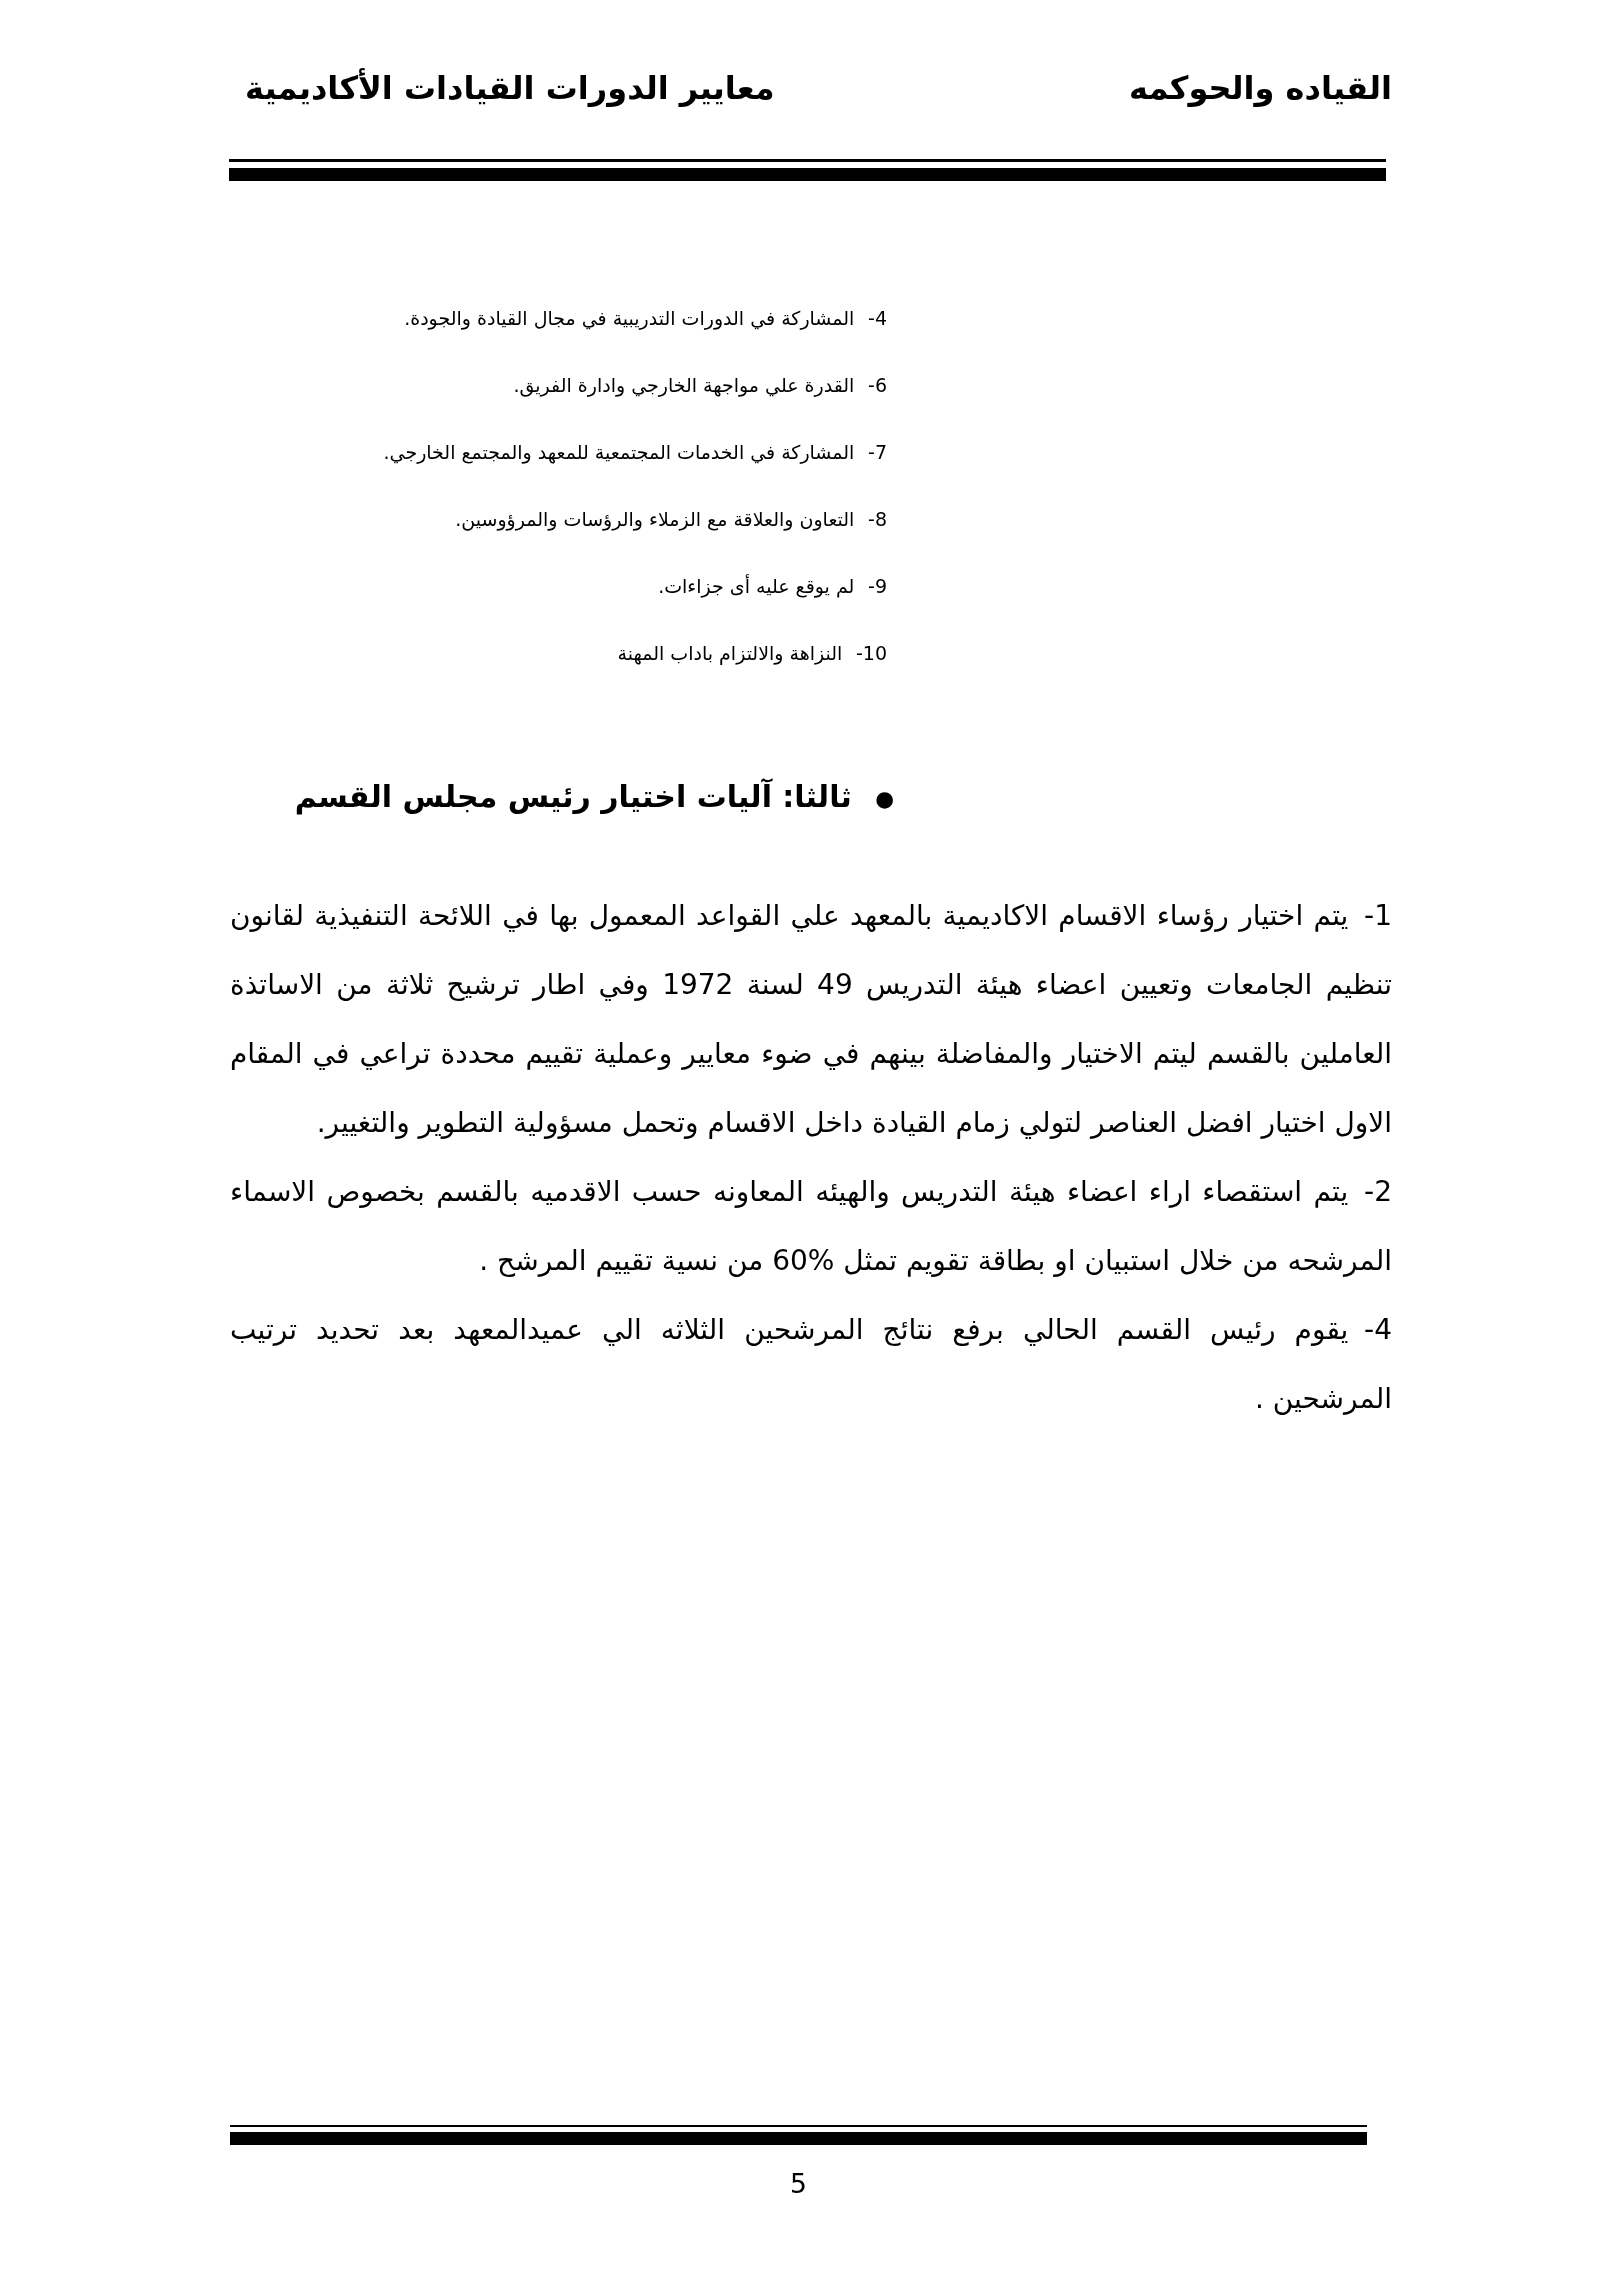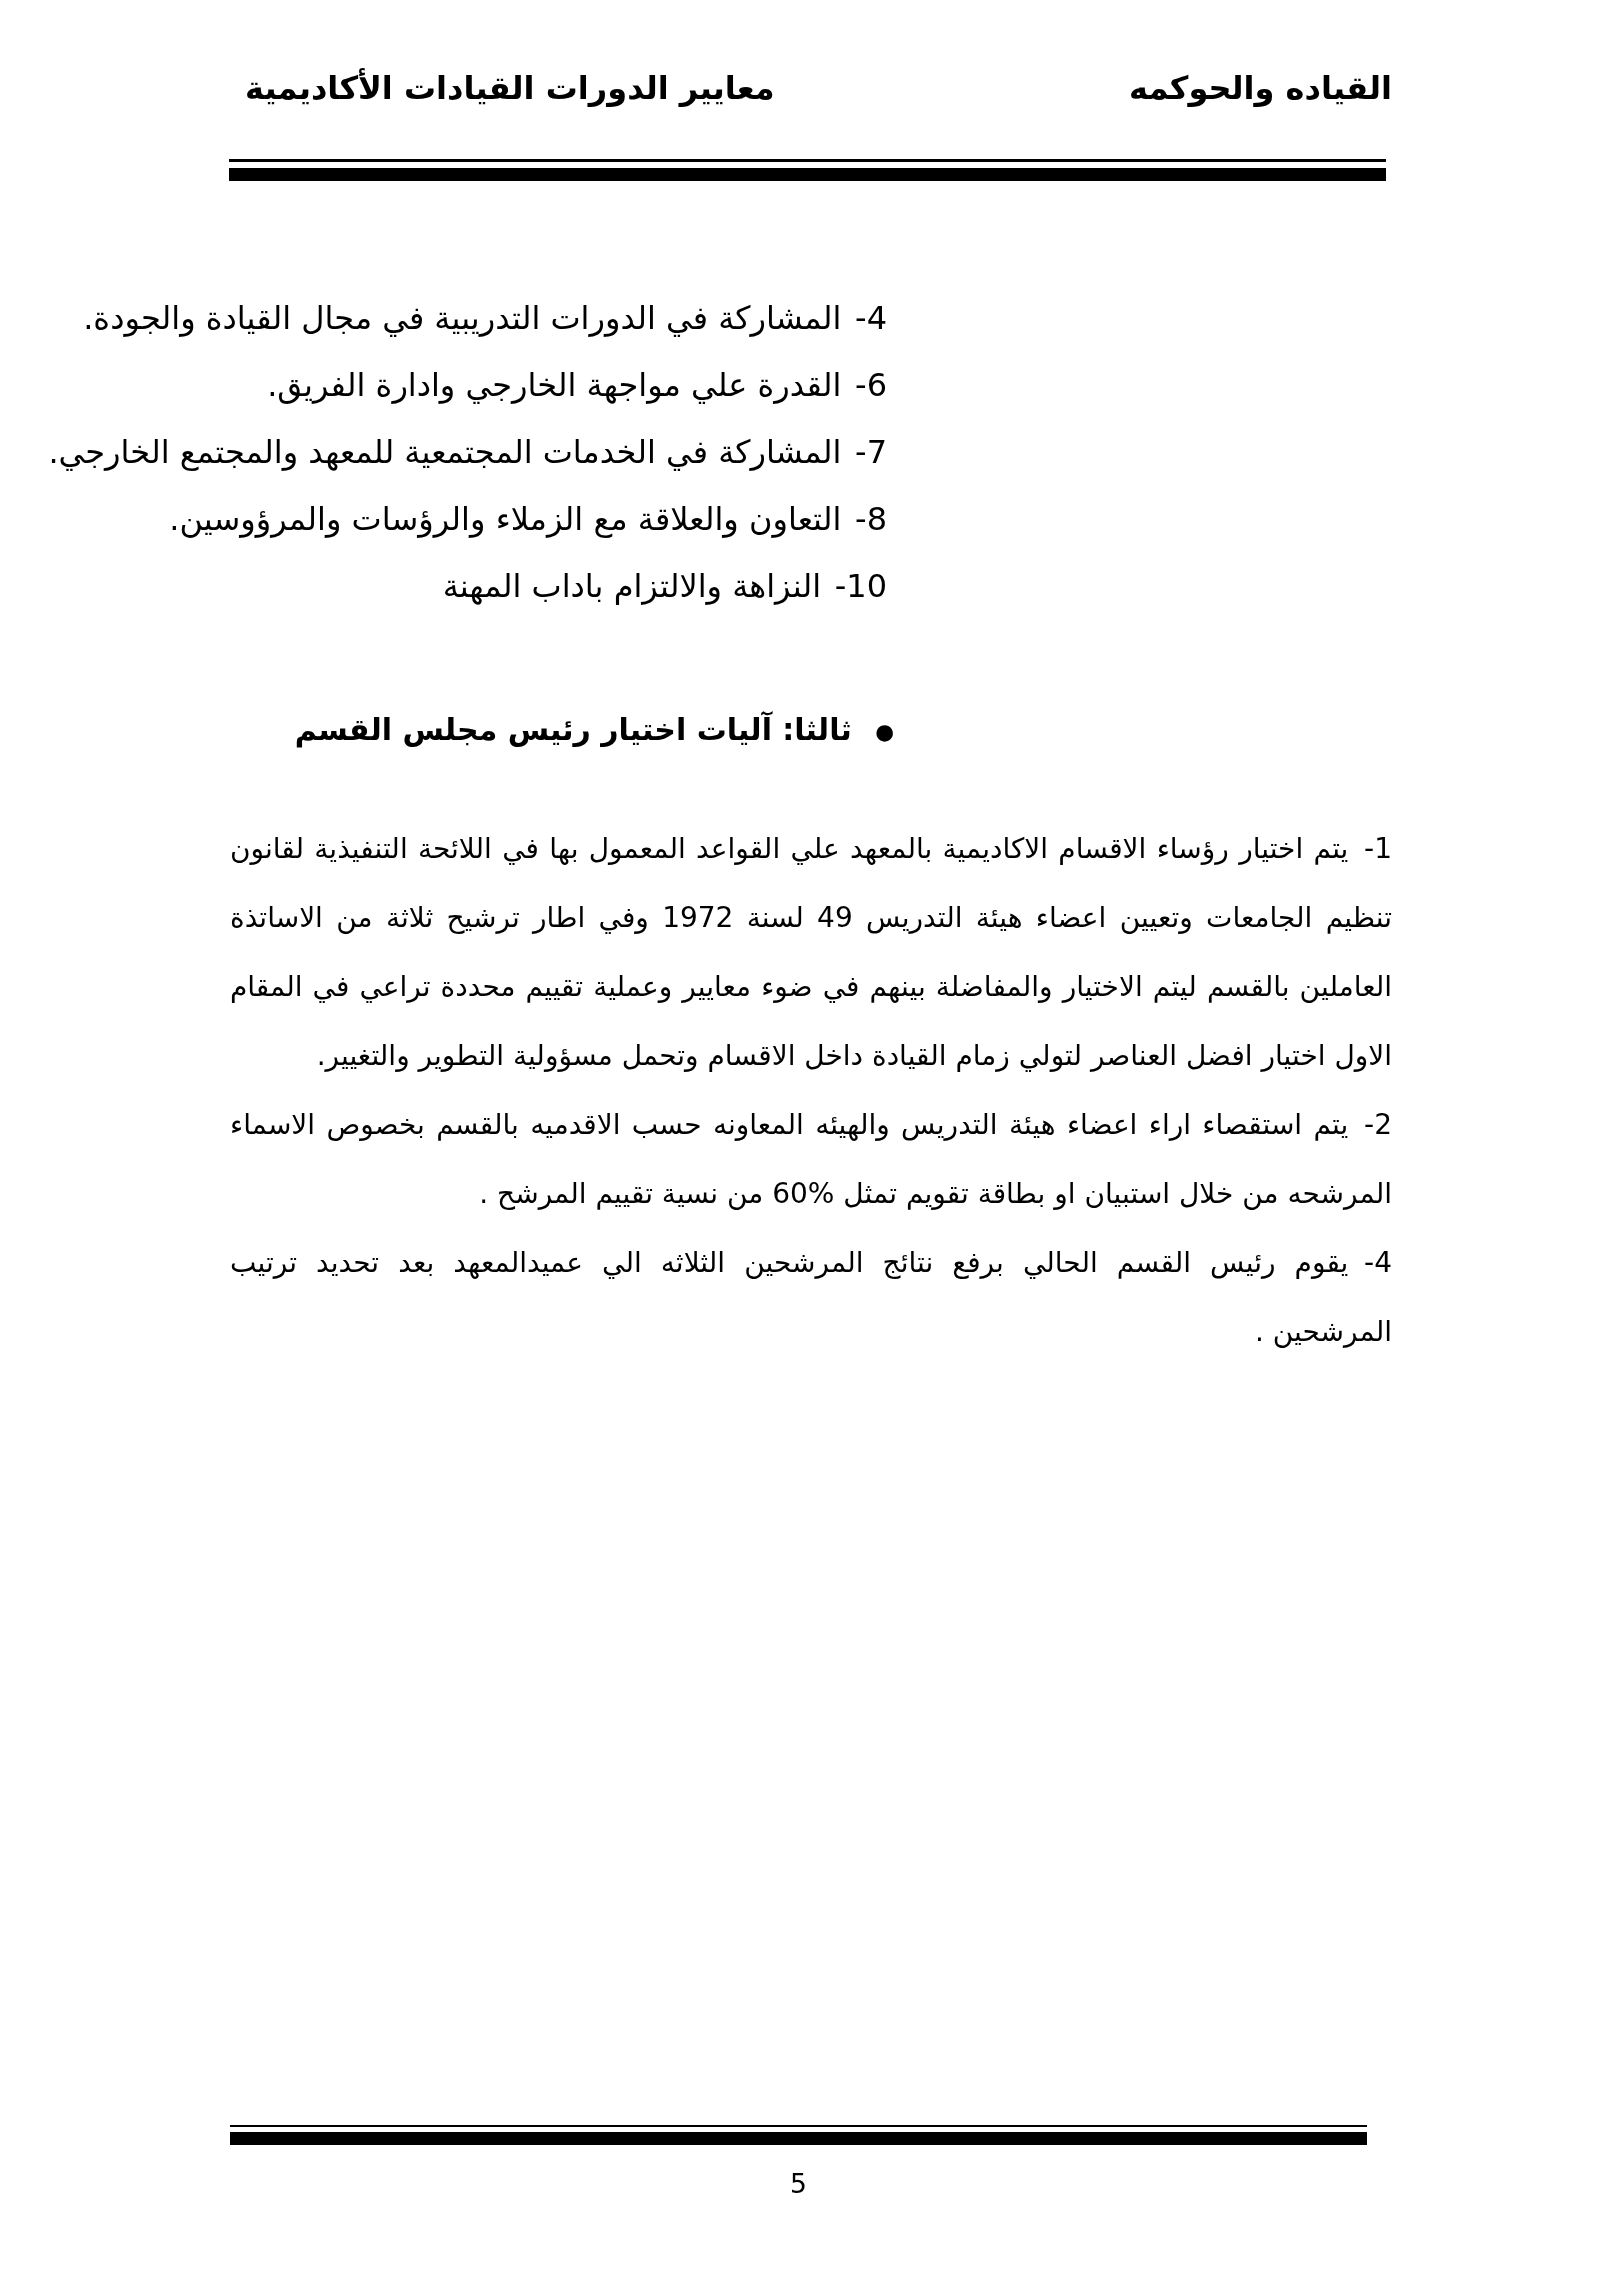--- a/index.html
+++ b/index.html
@@ -24,21 +24,21 @@
     line-height:47px;
   }
   .header-rule { margin:47px 235px 0 229px; }
   .rule-thin  { height:0; border-top:3.9px solid #000; }
   .rule-gap   { height:5.9px; }
   .rule-thick { height:12.7px; background:#000; }
   
   .criteria {
     direction:rtl;
     margin:104px 734px 0 0;
-    font-size:32px;
+    font-size:19px;
   }
   .criteria .list-item {
     height:67px;
     line-height:67px;
     white-space:nowrap;
     text-align:right;
   }
   .criteria .num { margin-left:13.7px; }
   
   .section-heading {
@@ -102,20 +102,23 @@
     <div class="list-item">
       <span class="num">6-</span><span>القدرة علي مواجهة الخارجي وادارة الفريق.</span>
     </div>
     <div class="list-item">
       <span class="num">7-</span><span>المشاركة في الخدمات المجتمعية للمعهد والمجتمع الخارجي.</span>
     </div>
     <div class="list-item">
       <span class="num">8-</span><span>التعاون والعلاقة مع الزملاء والرؤسات والمرؤوسين.</span>
     </div>
     <div class="list-item">
+      <span class="num">9-</span><span>لم يوقع عليه أى جزاءات.</span>
+    </div>
+    <div class="list-item">
       <span class="num">10-</span><span>النزاهة والالتزام باداب المهنة</span>
     </div>
   </div>
 
   <div class="section-heading">
     <span class="bullet">●</span><span>ثالثا: آليات اختيار رئيس مجلس القسم</span>
   </div>
 
   <div class="paras">
     <p>

